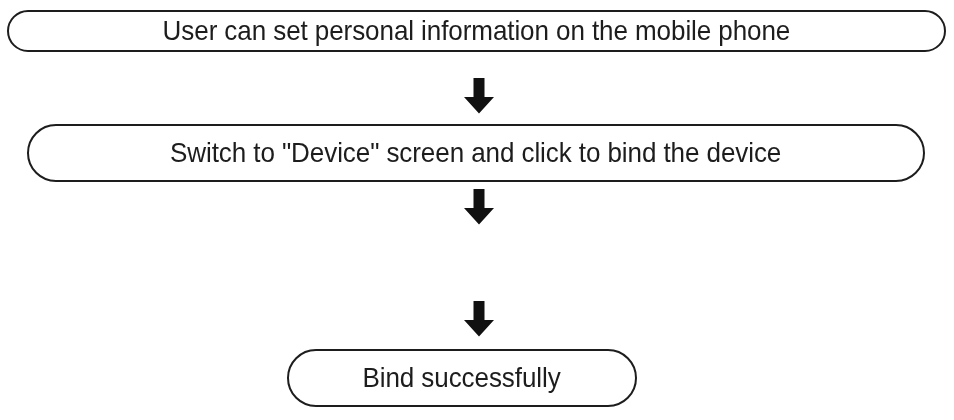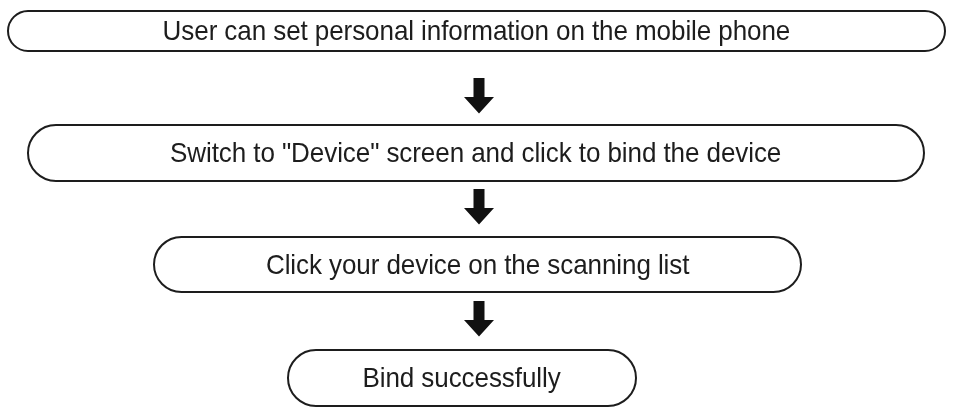--- a/index.html
+++ b/index.html
@@ -75,23 +75,20 @@
   <div class="node node-2">
     <span class="node-label">Switch to "Device" screen and click to bind the device</span>
   </div>
 
   <div class="arrow arrow-2">
     <svg viewBox="0 0 36 36" xmlns="http://www.w3.org/2000/svg" aria-hidden="true">
       <polygon points="12.5,0 23.5,0 23.5,19 33,19 18,35.5 3,19 12.5,19" fill="#111111"></polygon>
     </svg>
   </div>
 
-  <div class="node node-3">
-    <span class="node-label">Click your device on the scanning list</span>
-  </div>
 
   <div class="arrow arrow-3">
     <svg viewBox="0 0 36 36" xmlns="http://www.w3.org/2000/svg" aria-hidden="true">
       <polygon points="12.5,0 23.5,0 23.5,19 33,19 18,35.5 3,19 12.5,19" fill="#111111"></polygon>
     </svg>
   </div>
 
   <div class="node node-4">
     <span class="node-label">Bind successfully</span>
   </div>

